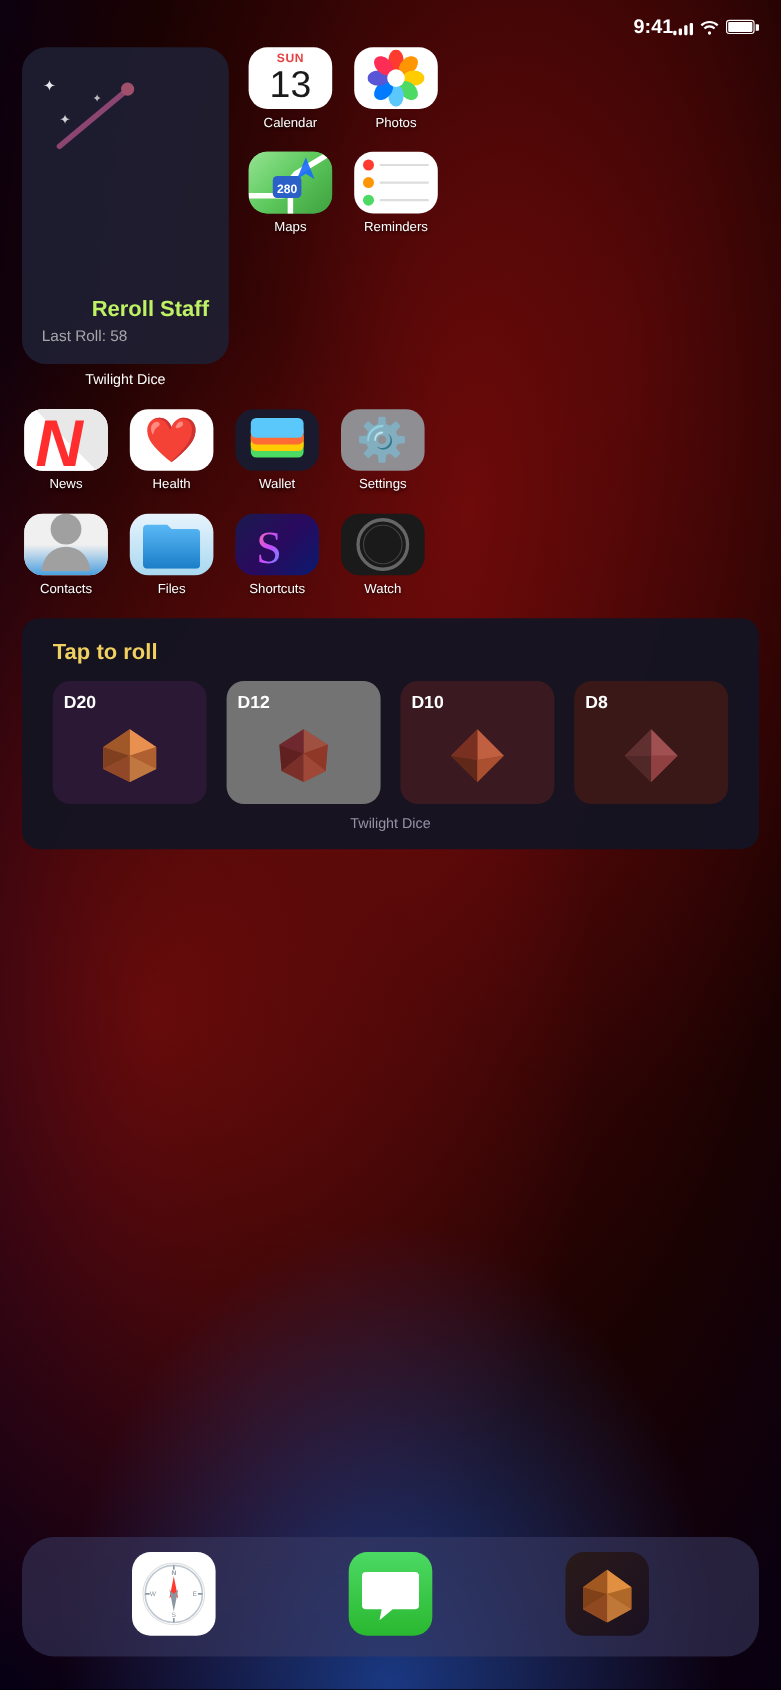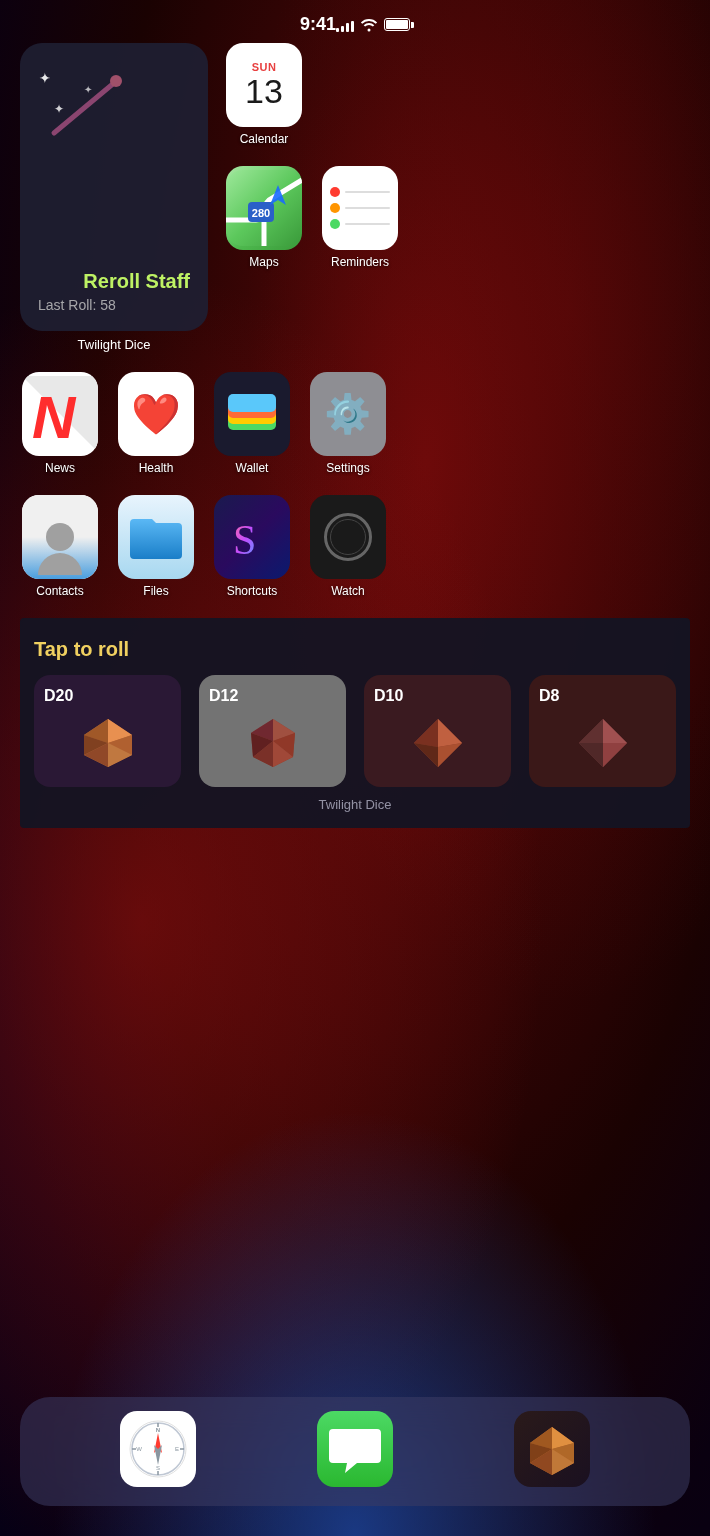--- a/index.html
+++ b/index.html
@@ -33,21 +33,21 @@
       height: 500px;
       background: radial-gradient(ellipse at 50% 100%, rgba(30,80,180,0.7) 0%, transparent 60%);
       z-index: 0;
     }
 
     
     .status-bar {
       position: relative;
       z-index: 10;
       display: flex;
-      justify-content: center;
+      justify-content: flex-end;
       align-items: center;
       padding: 14px 24px 8px;
       color: white;
     }
     .status-time {
       font-size: 18px;
       font-weight: 600;
     }
     .status-icons {
       display: flex;
@@ -153,21 +153,21 @@
 
     
     .app-item {
       display: flex;
       flex-direction: column;
       align-items: center;
       width: 80px;
     }
     .app-icon {
       width: 76px;
-      height: 84px;
+      height: 56px;
       border-radius: 17px;
       display: flex;
       align-items: center;
       justify-content: center;
       margin-bottom: 5px;
       overflow: hidden;
       position: relative;
     }
     .app-label {
       font-size: 12px;
@@ -324,22 +324,22 @@
       width: 36px;
       height: 36px;
       border-radius: 50%;
       border: 1px solid #444;
       background: #1a1a1a;
     }
 
     
     .widget-expanded-area {
       background: rgba(20,20,35,0.95);
-      border-radius: 4px;
-      padding: 20px 14px 16px;
+      border-radius: 16px;
+      padding: 20px 28px 16px;
       margin: 0 0 24px 0;
     }
     .tap-to-roll {
       font-size: 20px;
       font-weight: 700;
       color: #f0d060;
       margin-bottom: 14px;
     }
     .dice-row {
       display: flex;
@@ -450,20 +450,46 @@
 
     <div class="top-right">
 
       <div class="app-row">
         <div class="app-item">
           <div class="app-icon icon-calendar" style="flex-direction:column;">
             <div class="cal-header" style="font-size:11px;font-weight:600;color:#e84040;text-transform:uppercase;">SUN</div>
             <div class="cal-number">13</div>
           </div>
           <div class="app-label">Calendar</div>
+        </div>
+        <div class="app-item">
+          <div class="app-icon icon-photos">
+
+            <svg width="52" height="52" viewBox="0 0 52 52">
+              <circle cx="26" cy="26" r="7" fill="white"></circle>
+
+              <ellipse cx="26" cy="10" rx="7" ry="10" fill="#ff3b30" transform="rotate(0 26 26)"></ellipse>
+
+              <ellipse cx="26" cy="10" rx="7" ry="10" fill="#ff9500" transform="rotate(45 26 26)"></ellipse>
+
+              <ellipse cx="26" cy="10" rx="7" ry="10" fill="#ffcc00" transform="rotate(90 26 26)"></ellipse>
+
+              <ellipse cx="26" cy="10" rx="7" ry="10" fill="#4cd964" transform="rotate(135 26 26)"></ellipse>
+
+              <ellipse cx="26" cy="10" rx="7" ry="10" fill="#5ac8fa" transform="rotate(180 26 26)"></ellipse>
+
+              <ellipse cx="26" cy="10" rx="7" ry="10" fill="#007aff" transform="rotate(225 26 26)"></ellipse>
+
+              <ellipse cx="26" cy="10" rx="7" ry="10" fill="#5856d6" transform="rotate(270 26 26)"></ellipse>
+
+              <ellipse cx="26" cy="10" rx="7" ry="10" fill="#ff2d55" transform="rotate(315 26 26)"></ellipse>
+              <circle cx="26" cy="26" r="8" fill="white"></circle>
+            </svg>
+          </div>
+          <div class="app-label">Photos</div>
         </div>
       </div>
 
       <div class="app-row">
         <div class="app-item">
           <div class="app-icon icon-maps">
             <svg width="76" height="76" viewBox="0 0 76 76">
 
               <rect width="76" height="76" rx="17" fill="url(#mapGrad)"></rect>
               <defs>

